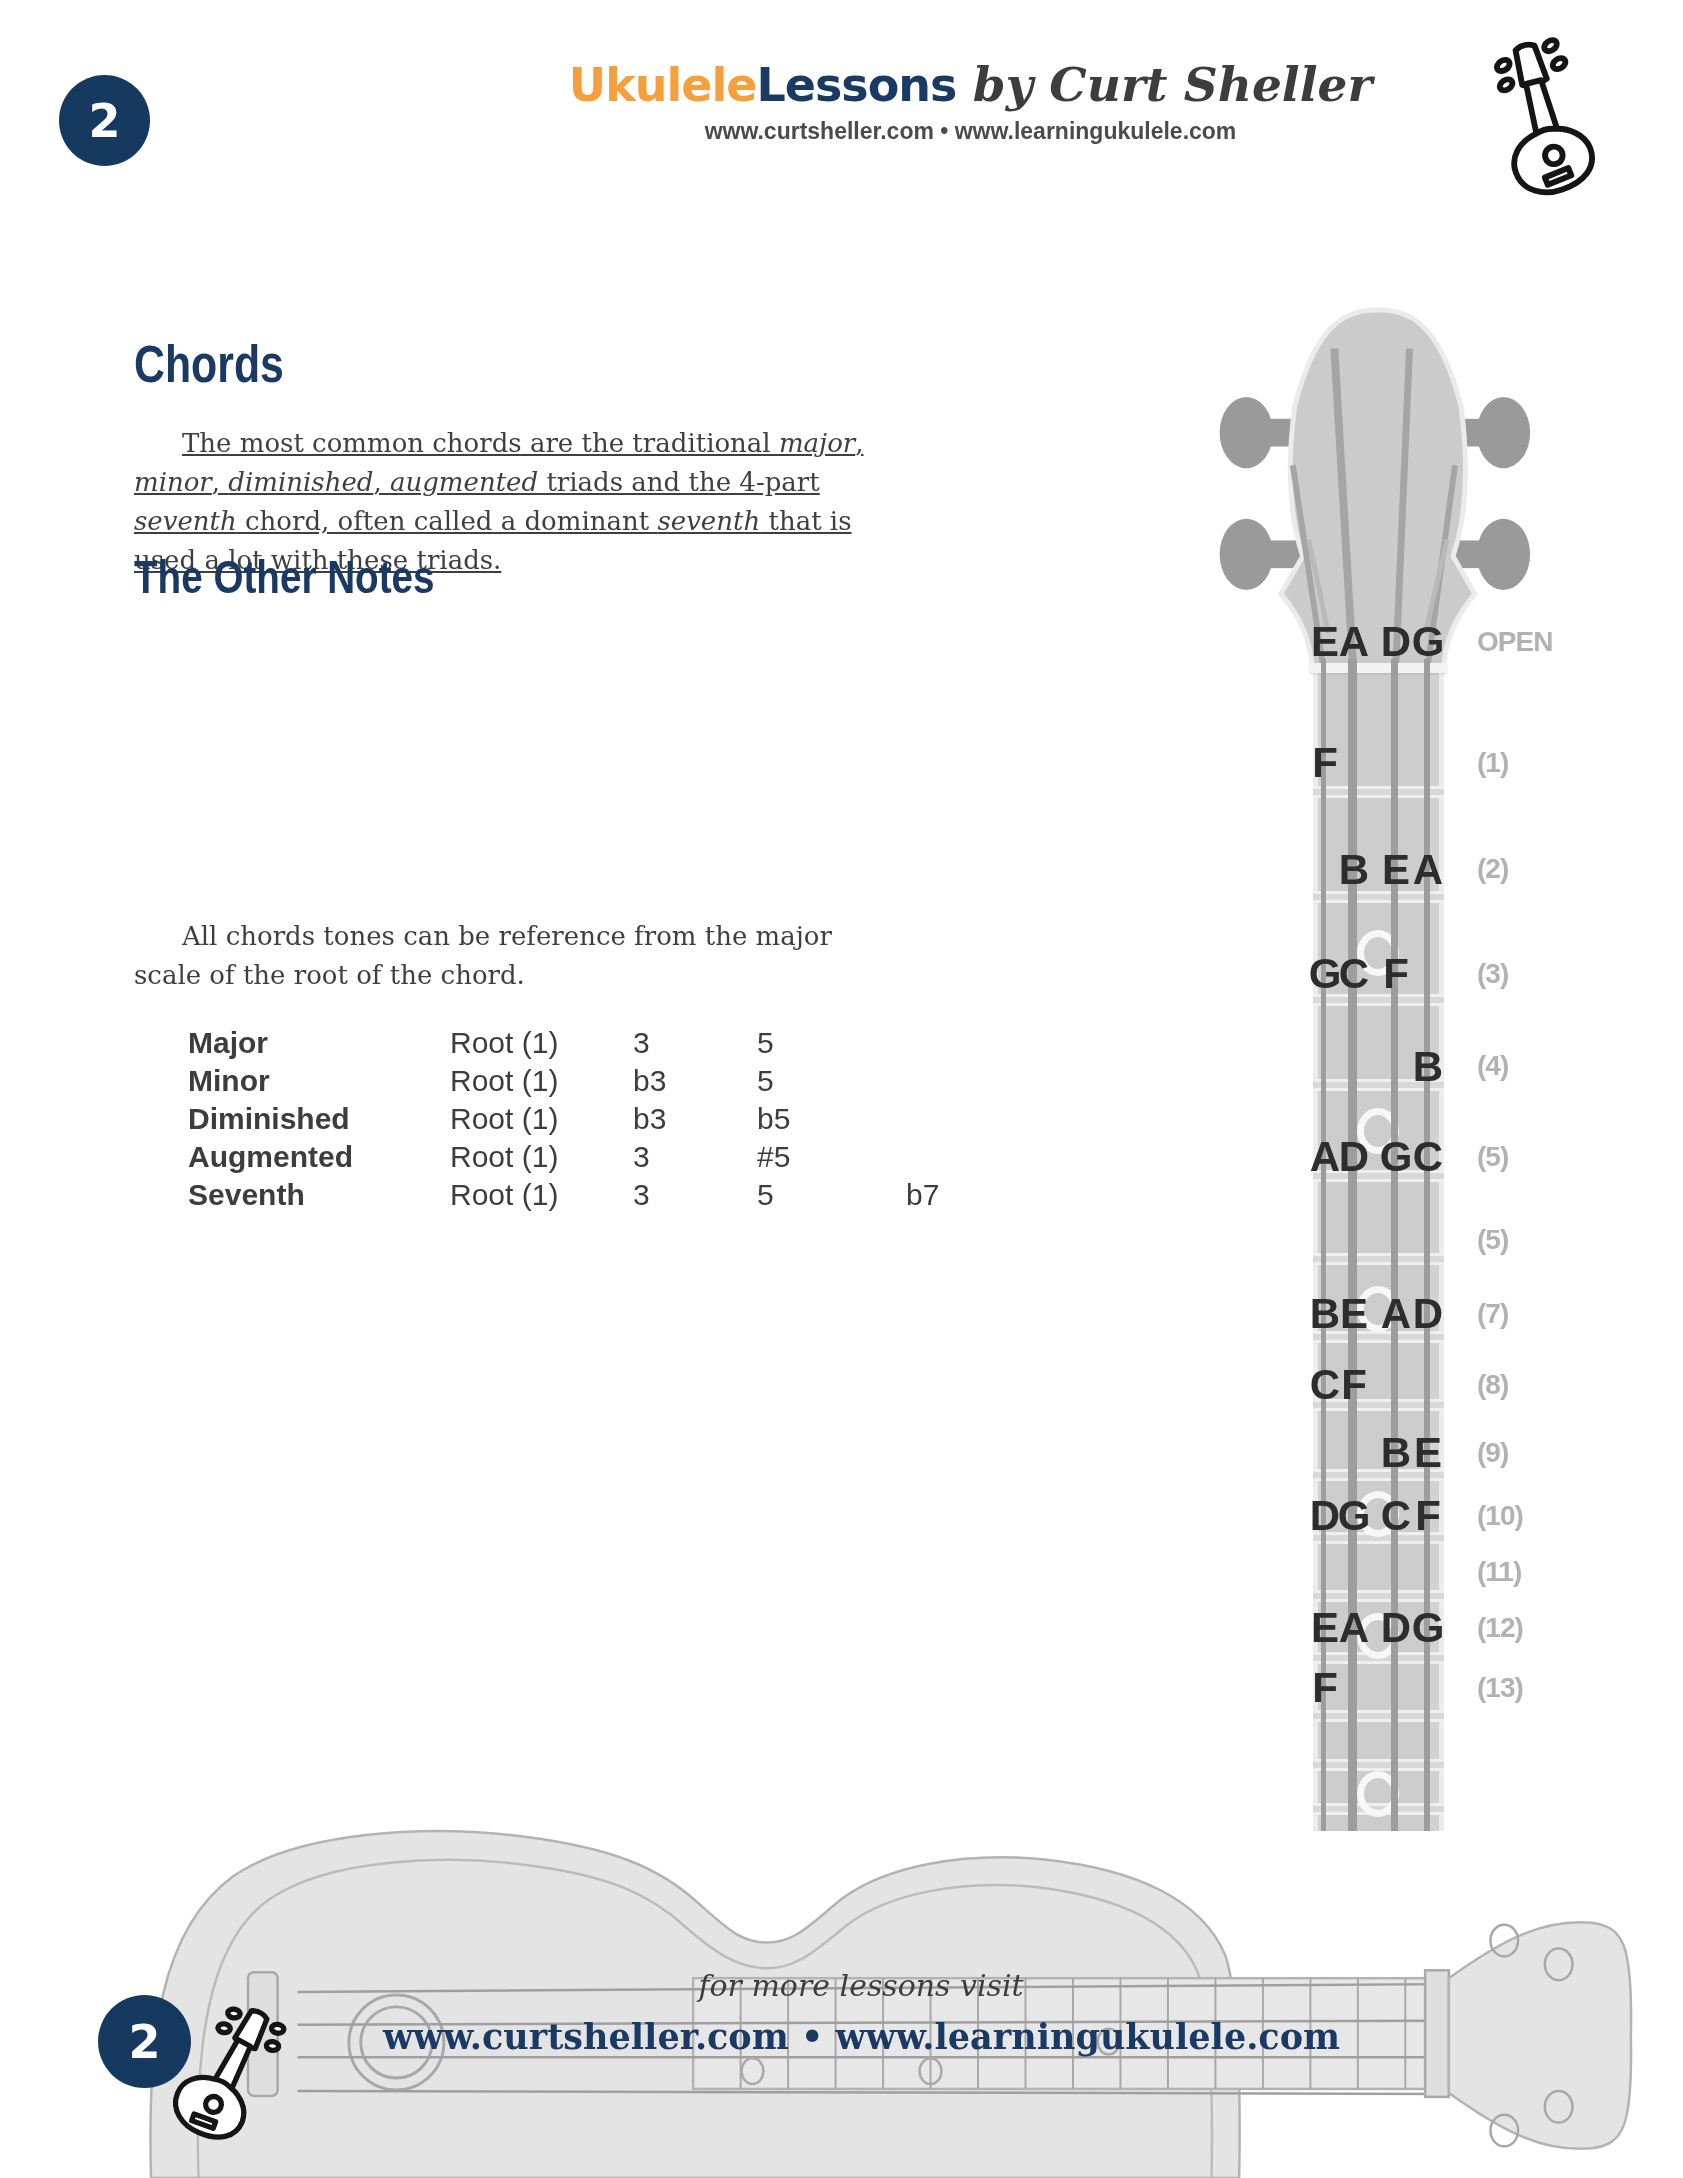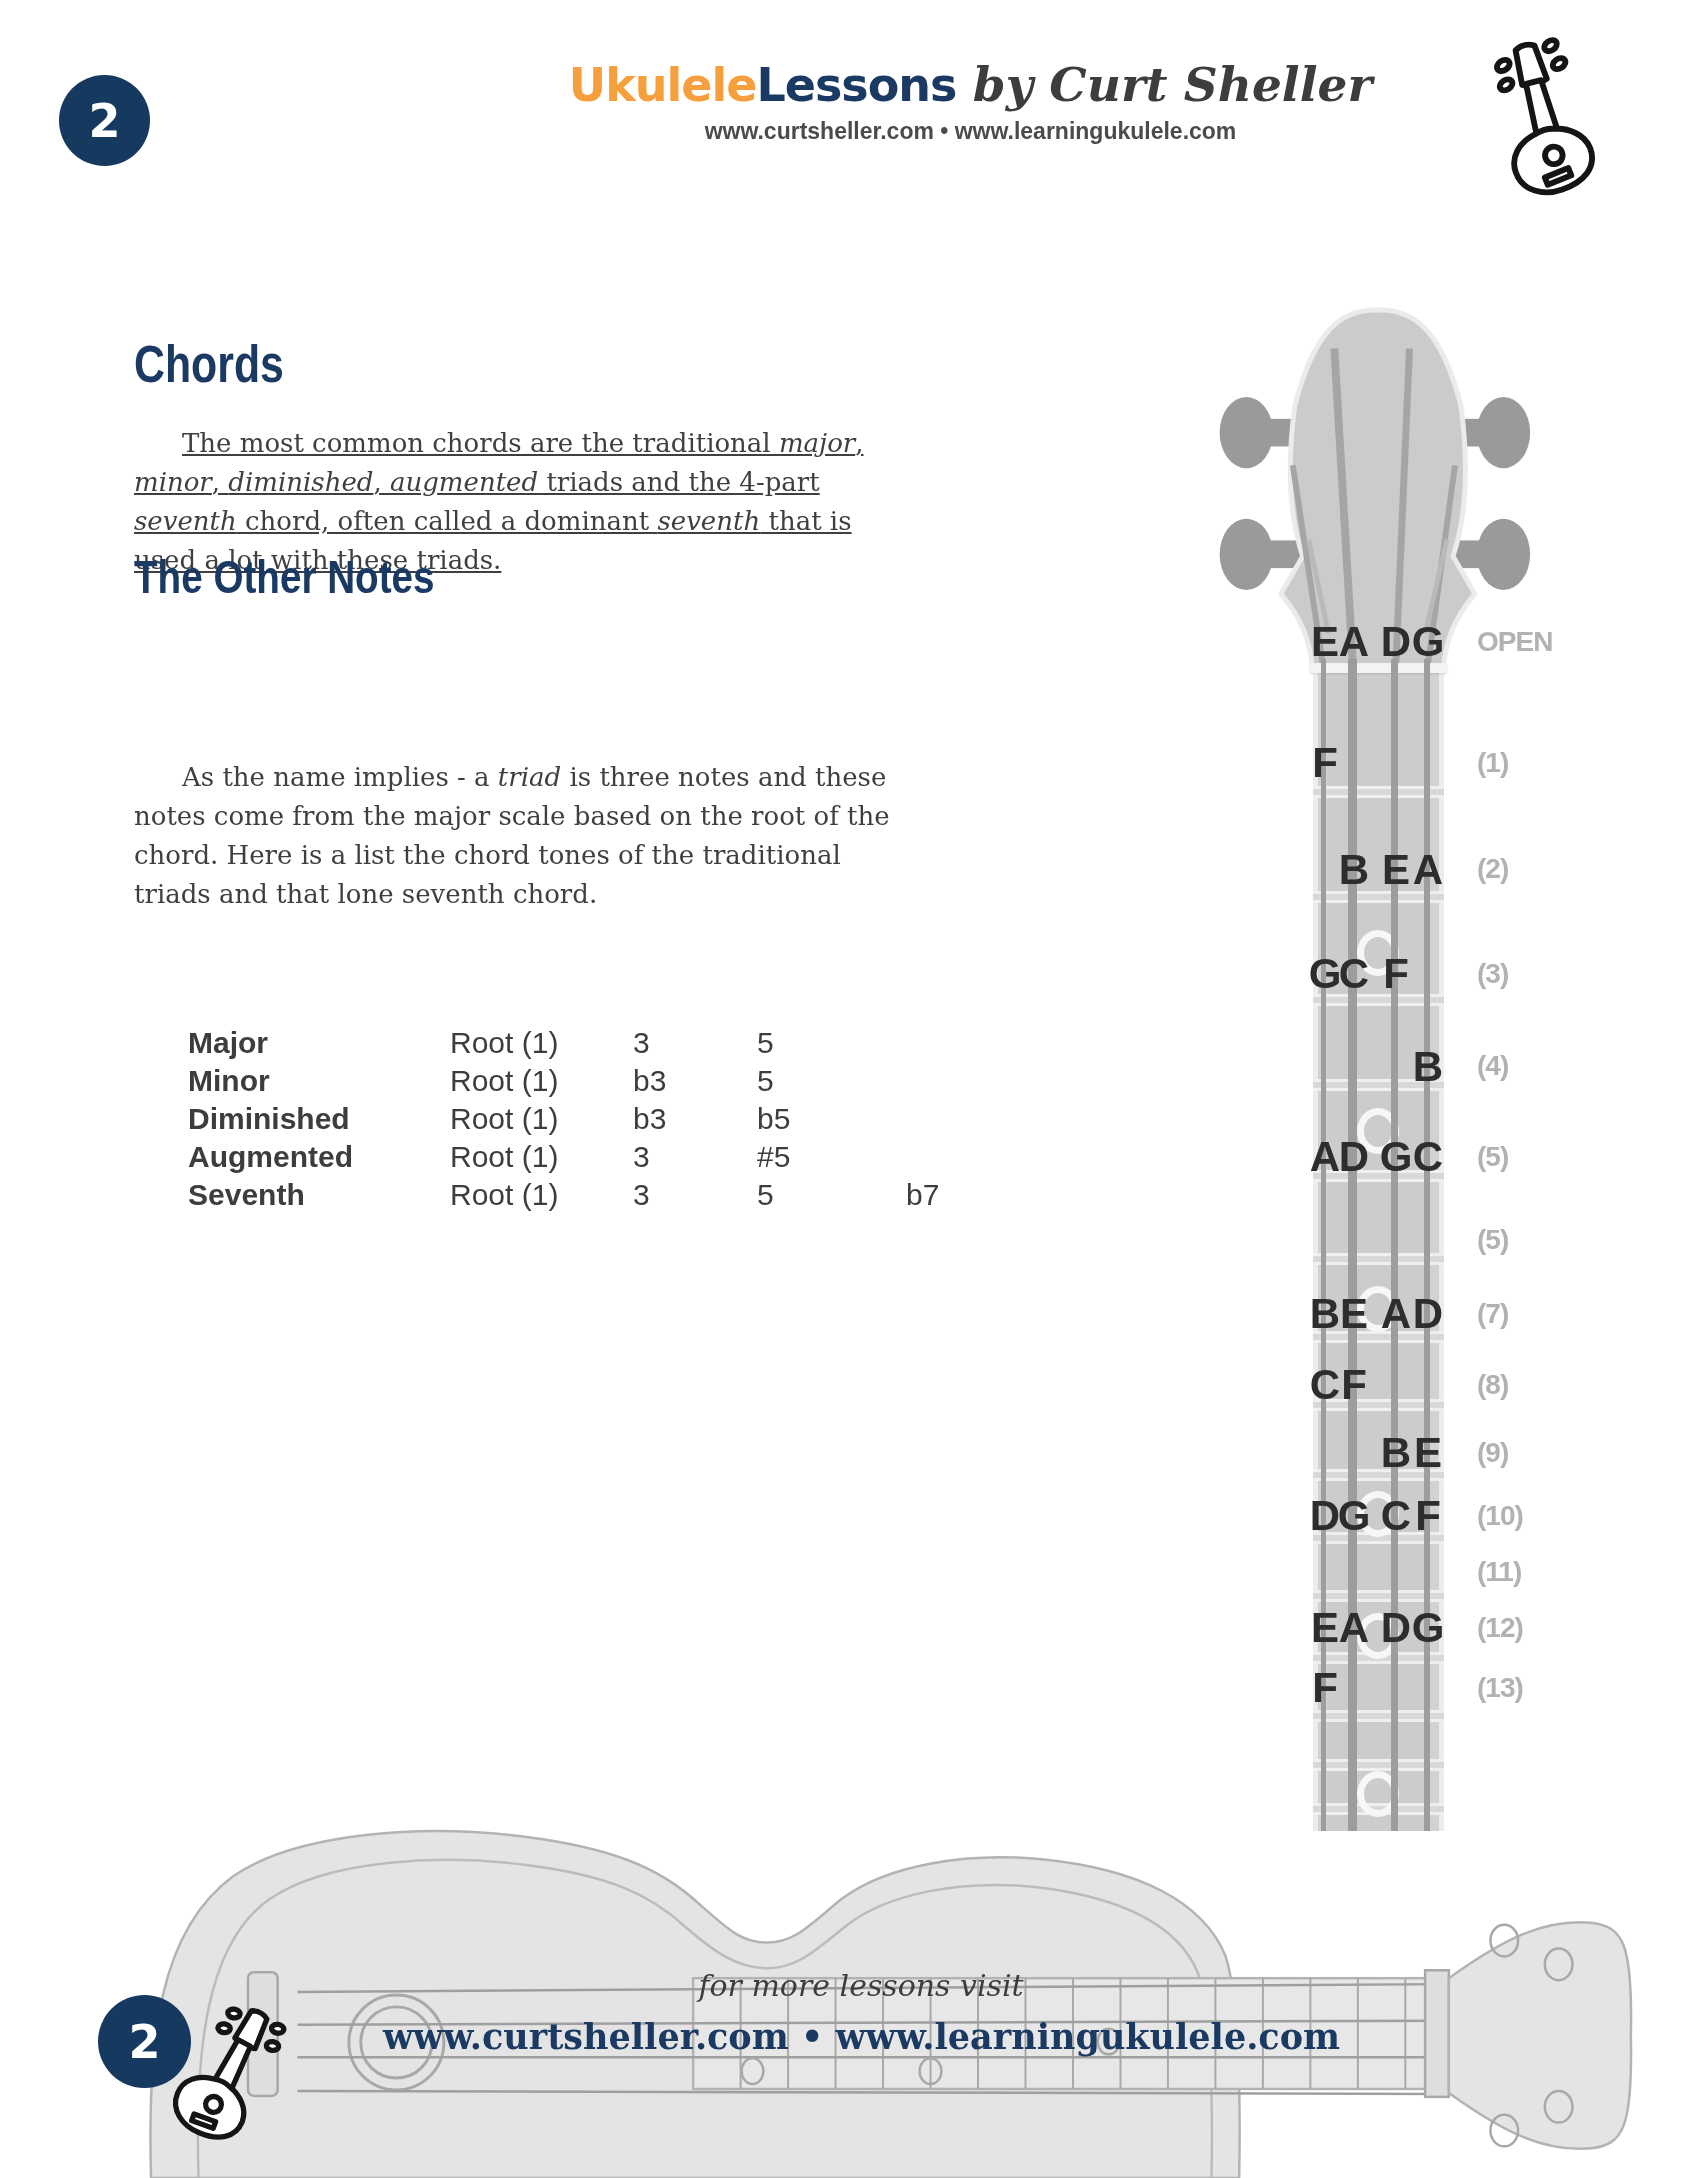--- a/index.html
+++ b/index.html
@@ -96,22 +96,22 @@
     </g>
   </svg>
 
   <div class="col h-navy h1" style="top:335px;">Chords</div>
 
   <div class="col para" style="top:424px;text-decoration:underline;"><span>The most common chords are the traditional </span><i>major</i><span>, </span><i>minor</i><span>, </span><i>diminished</i><span>, </span><i>augmented</i><span> triads and the 4-part </span><i>seventh</i><span> chord, often called a dominant </span><i>seventh</i><span> that is used a lot with these triads.</span></div>
 
   <div class="col h-navy h2" style="top:550px;">The Other Notes</div>
 
 
-  <div class="col para" style="top:758px;"><span>As the name implies - a </span><i>triad</i><span> is three notes and these notes come from the major scale based on the root of the chord. Here is a list the chord tones of the traditional triads and that lone seventh chord.</span></div>
-
+
+  <div class="col para" style="top:917px;"><span>All chords tones can be reference from the major scale of the root of the chord.</span></div>
 
   <div class="chord-table">
       <div class="t-row">
         <span class="t-cell">Major</span>
         <span class="t-cell">Root (1)</span>
         <span class="t-cell">3</span>
         <span class="t-cell">5</span>
         <span class="t-cell"></span>
       </div>
       <div class="t-row">

